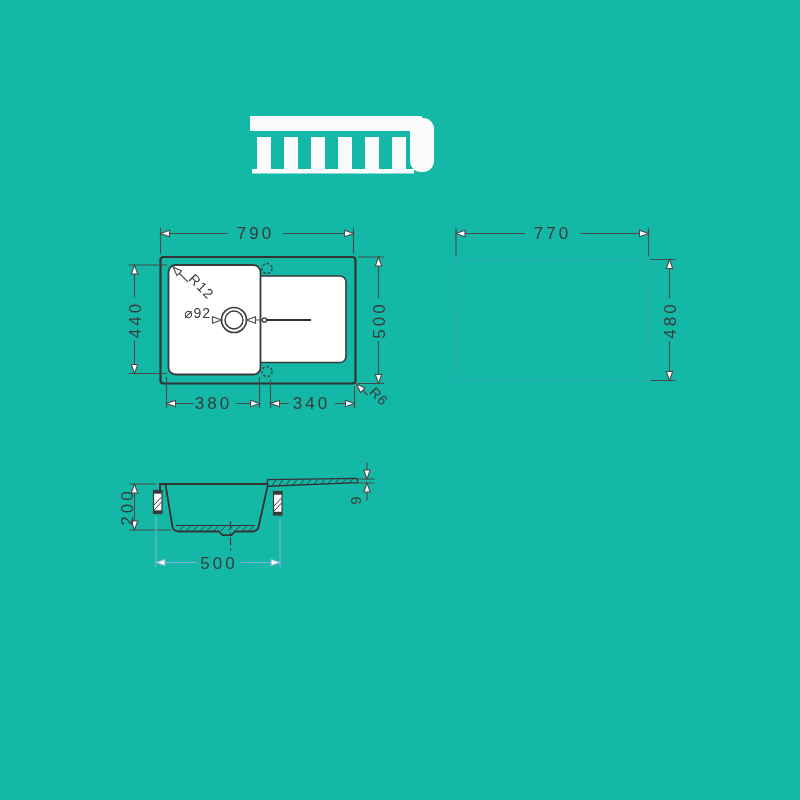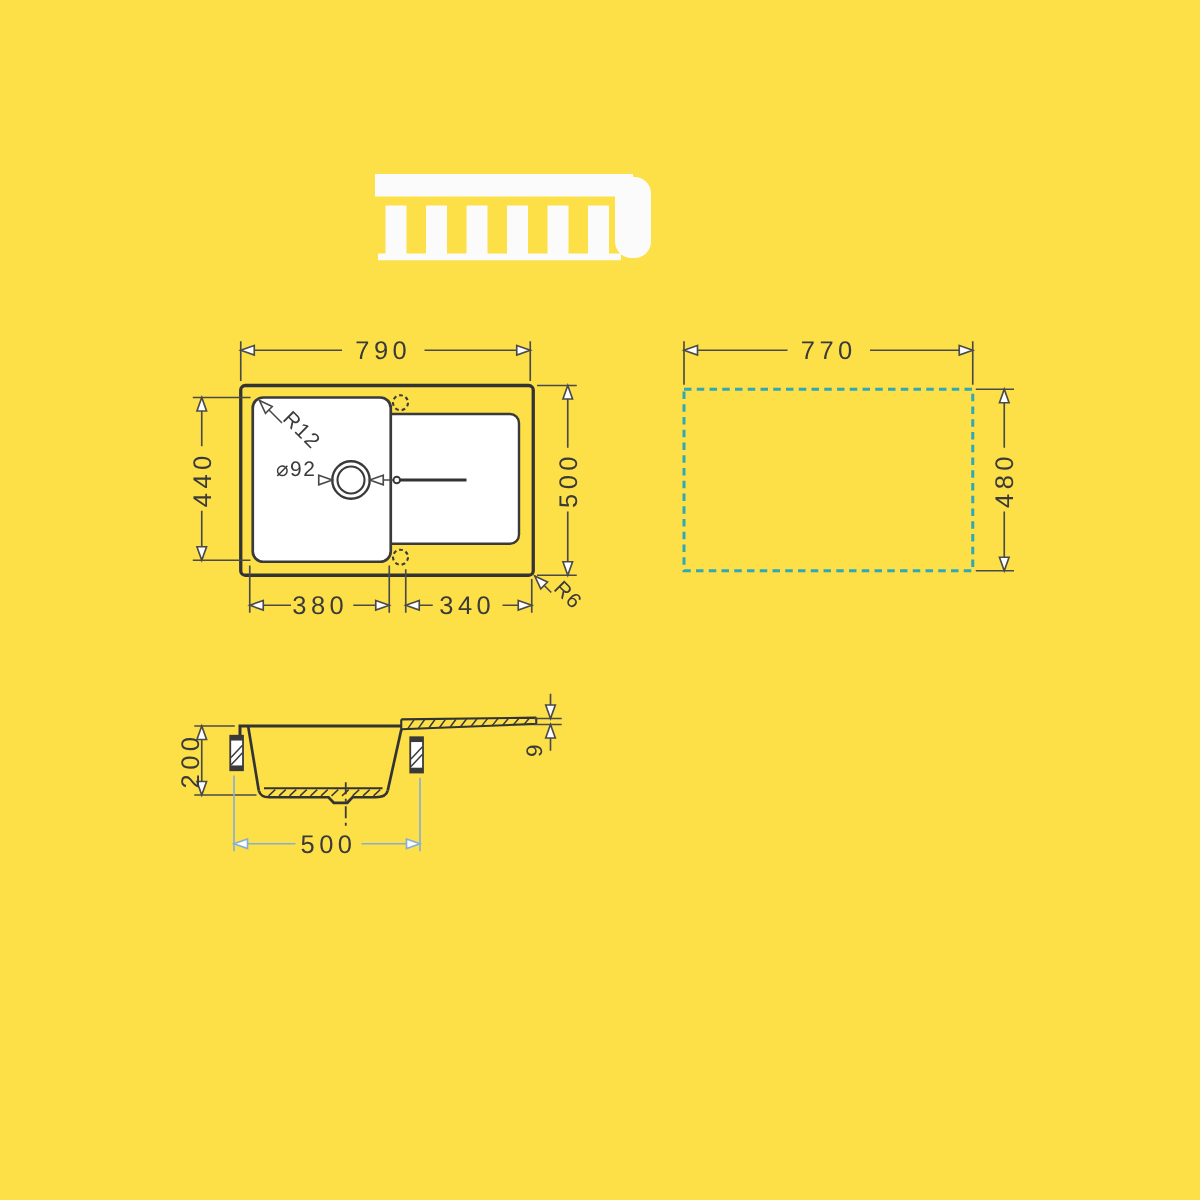--- a/index.html
+++ b/index.html
@@ -1,16 +1,16 @@
 <!DOCTYPE html>
 <html><head>
 <meta charset="utf-8">
 <style>
   html,body{margin:0;padding:0;background:#fff;}
-  .page{width:800px;height:800px;background:#fde047;position:relative;overflow:hidden;}
+  .page{width:800px;height:800px;background:#14b8a6;position:relative;overflow:hidden;}
   svg{display:block;}
   text{font-family:"Liberation Sans","DejaVu Sans",sans-serif;fill:#3a3a3a;}
   .dim{font-size:17px;letter-spacing:3px;}
   .dim-sm{font-size:14px;letter-spacing:1px;}
   .dim-9{font-size:15px;letter-spacing:1px;}
   .objline{stroke:#333;fill:none;}
   .thin{stroke:#4a4a4a;stroke-width:1.1;fill:none;}
   .arrow{fill:#fff;stroke:#4a4a4a;stroke-width:1.1;}
 </style>
 </head>

